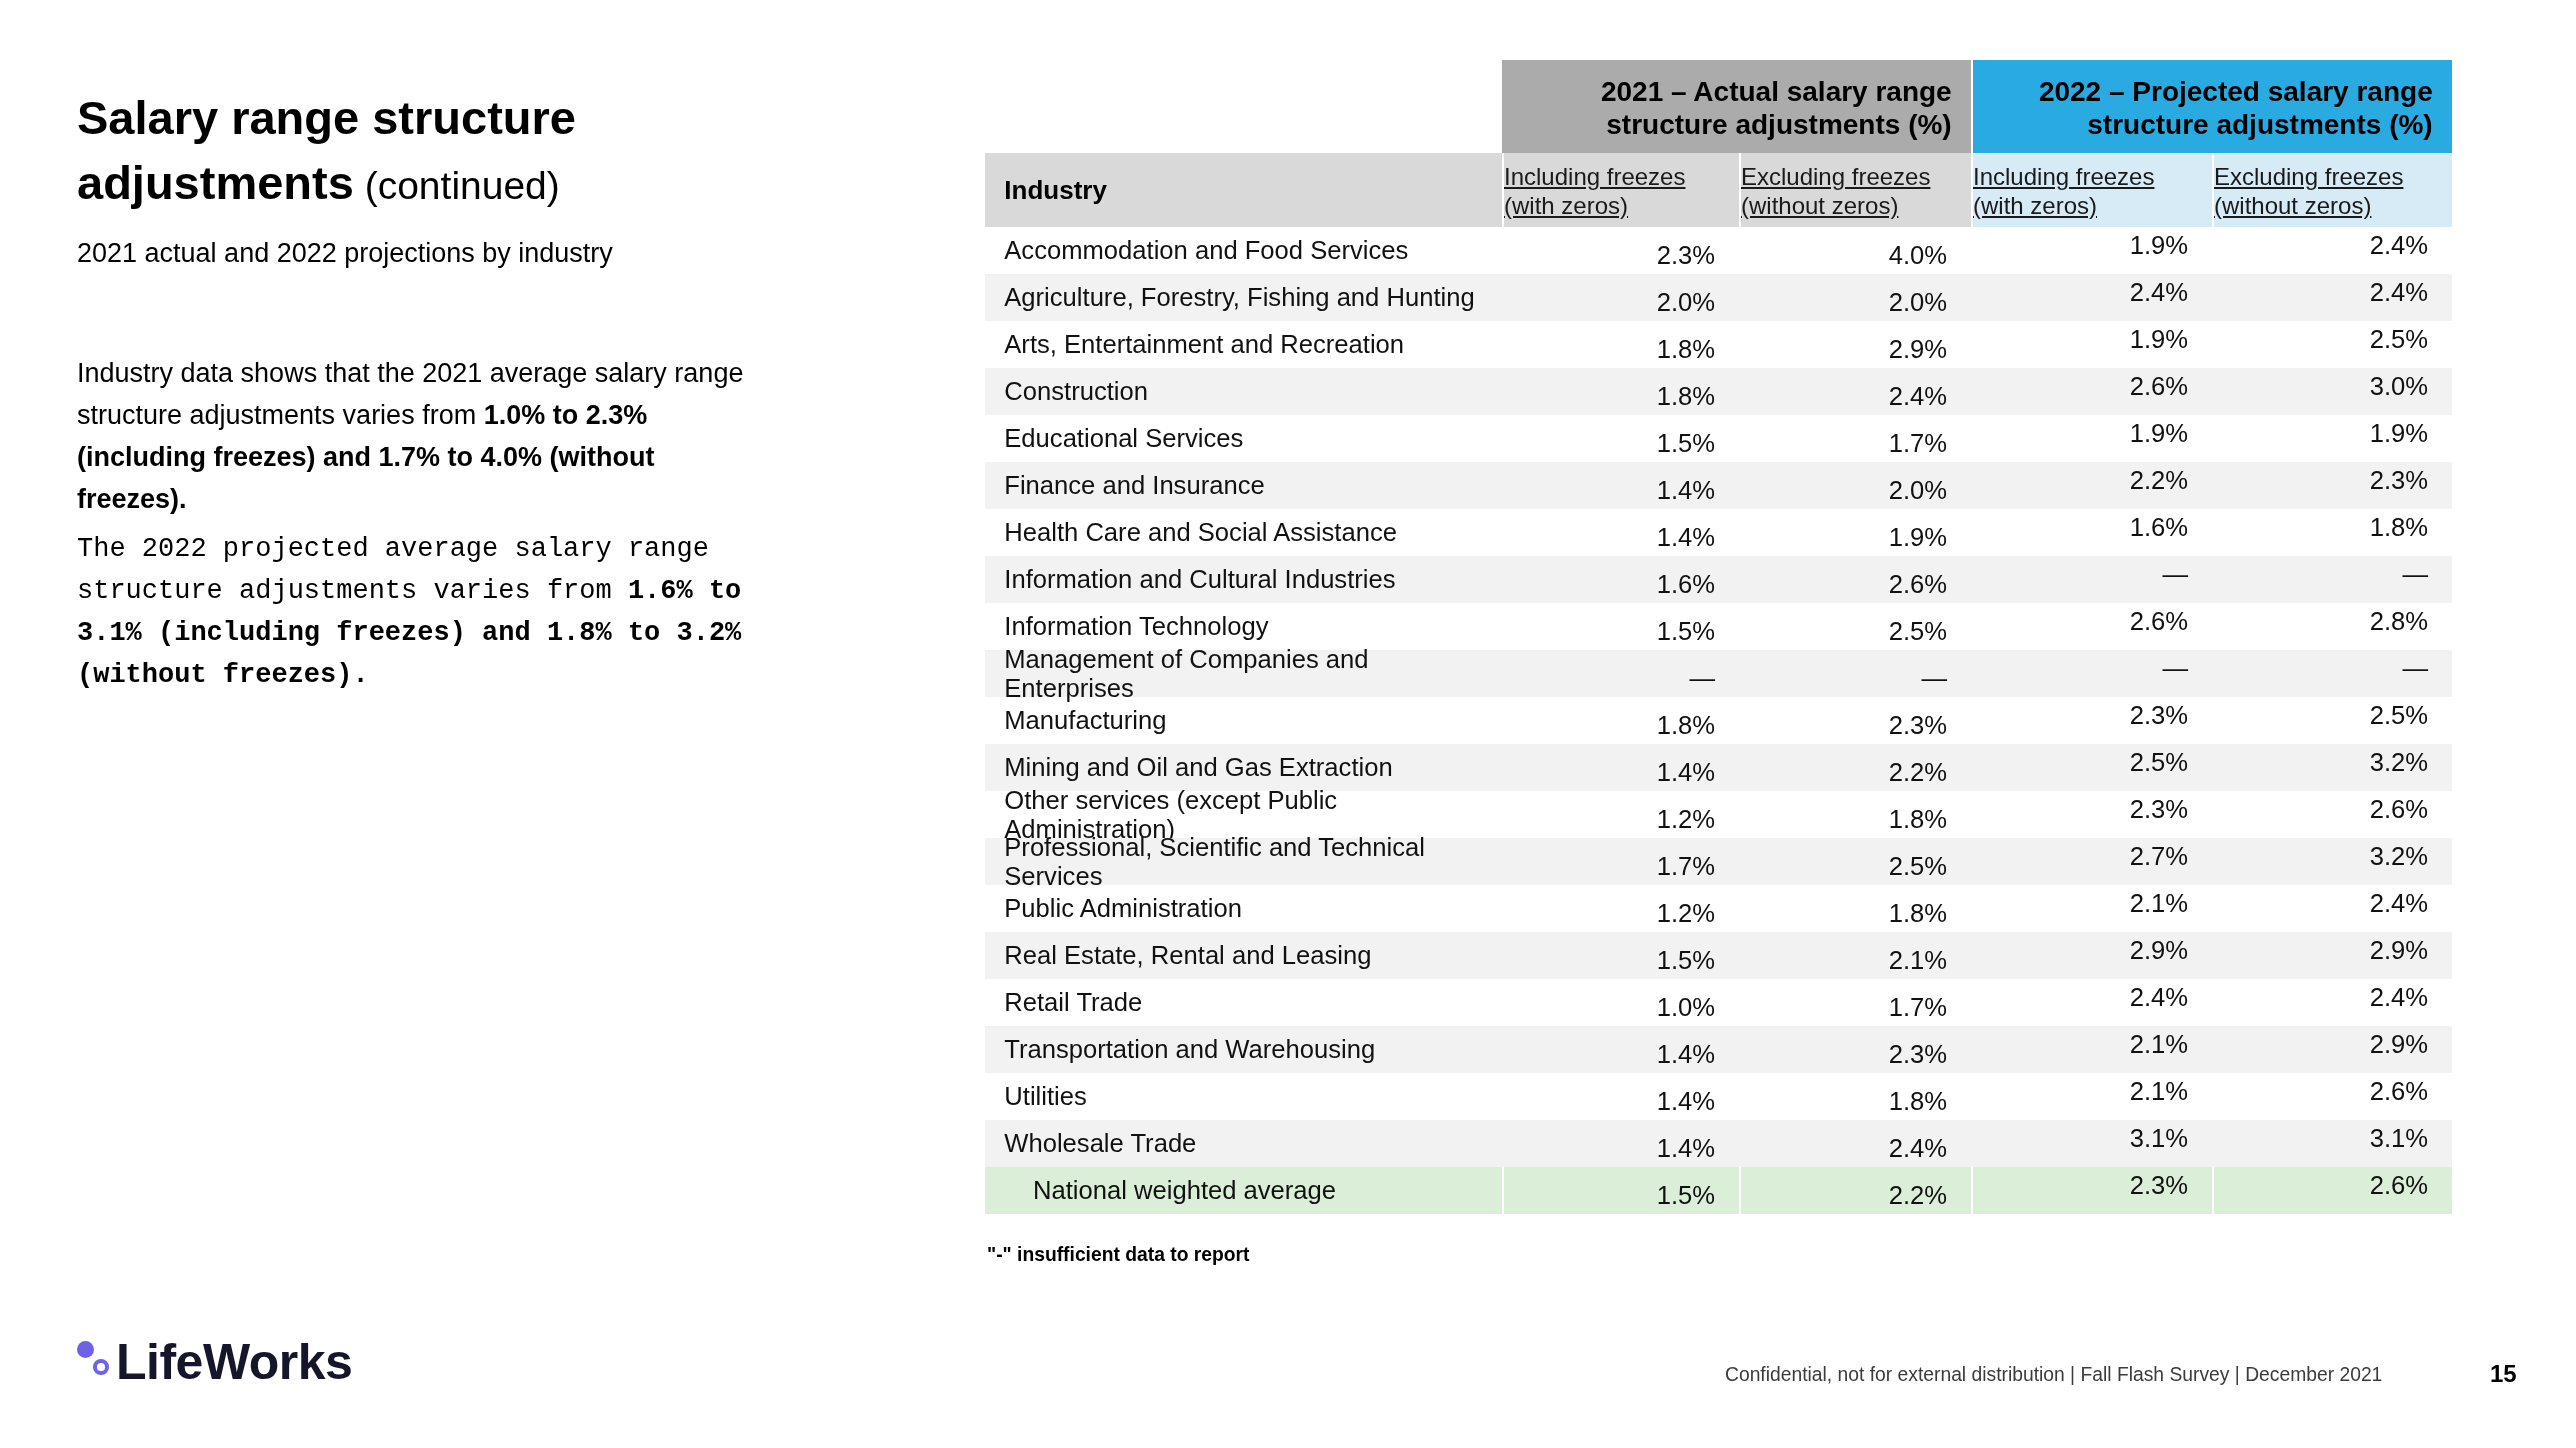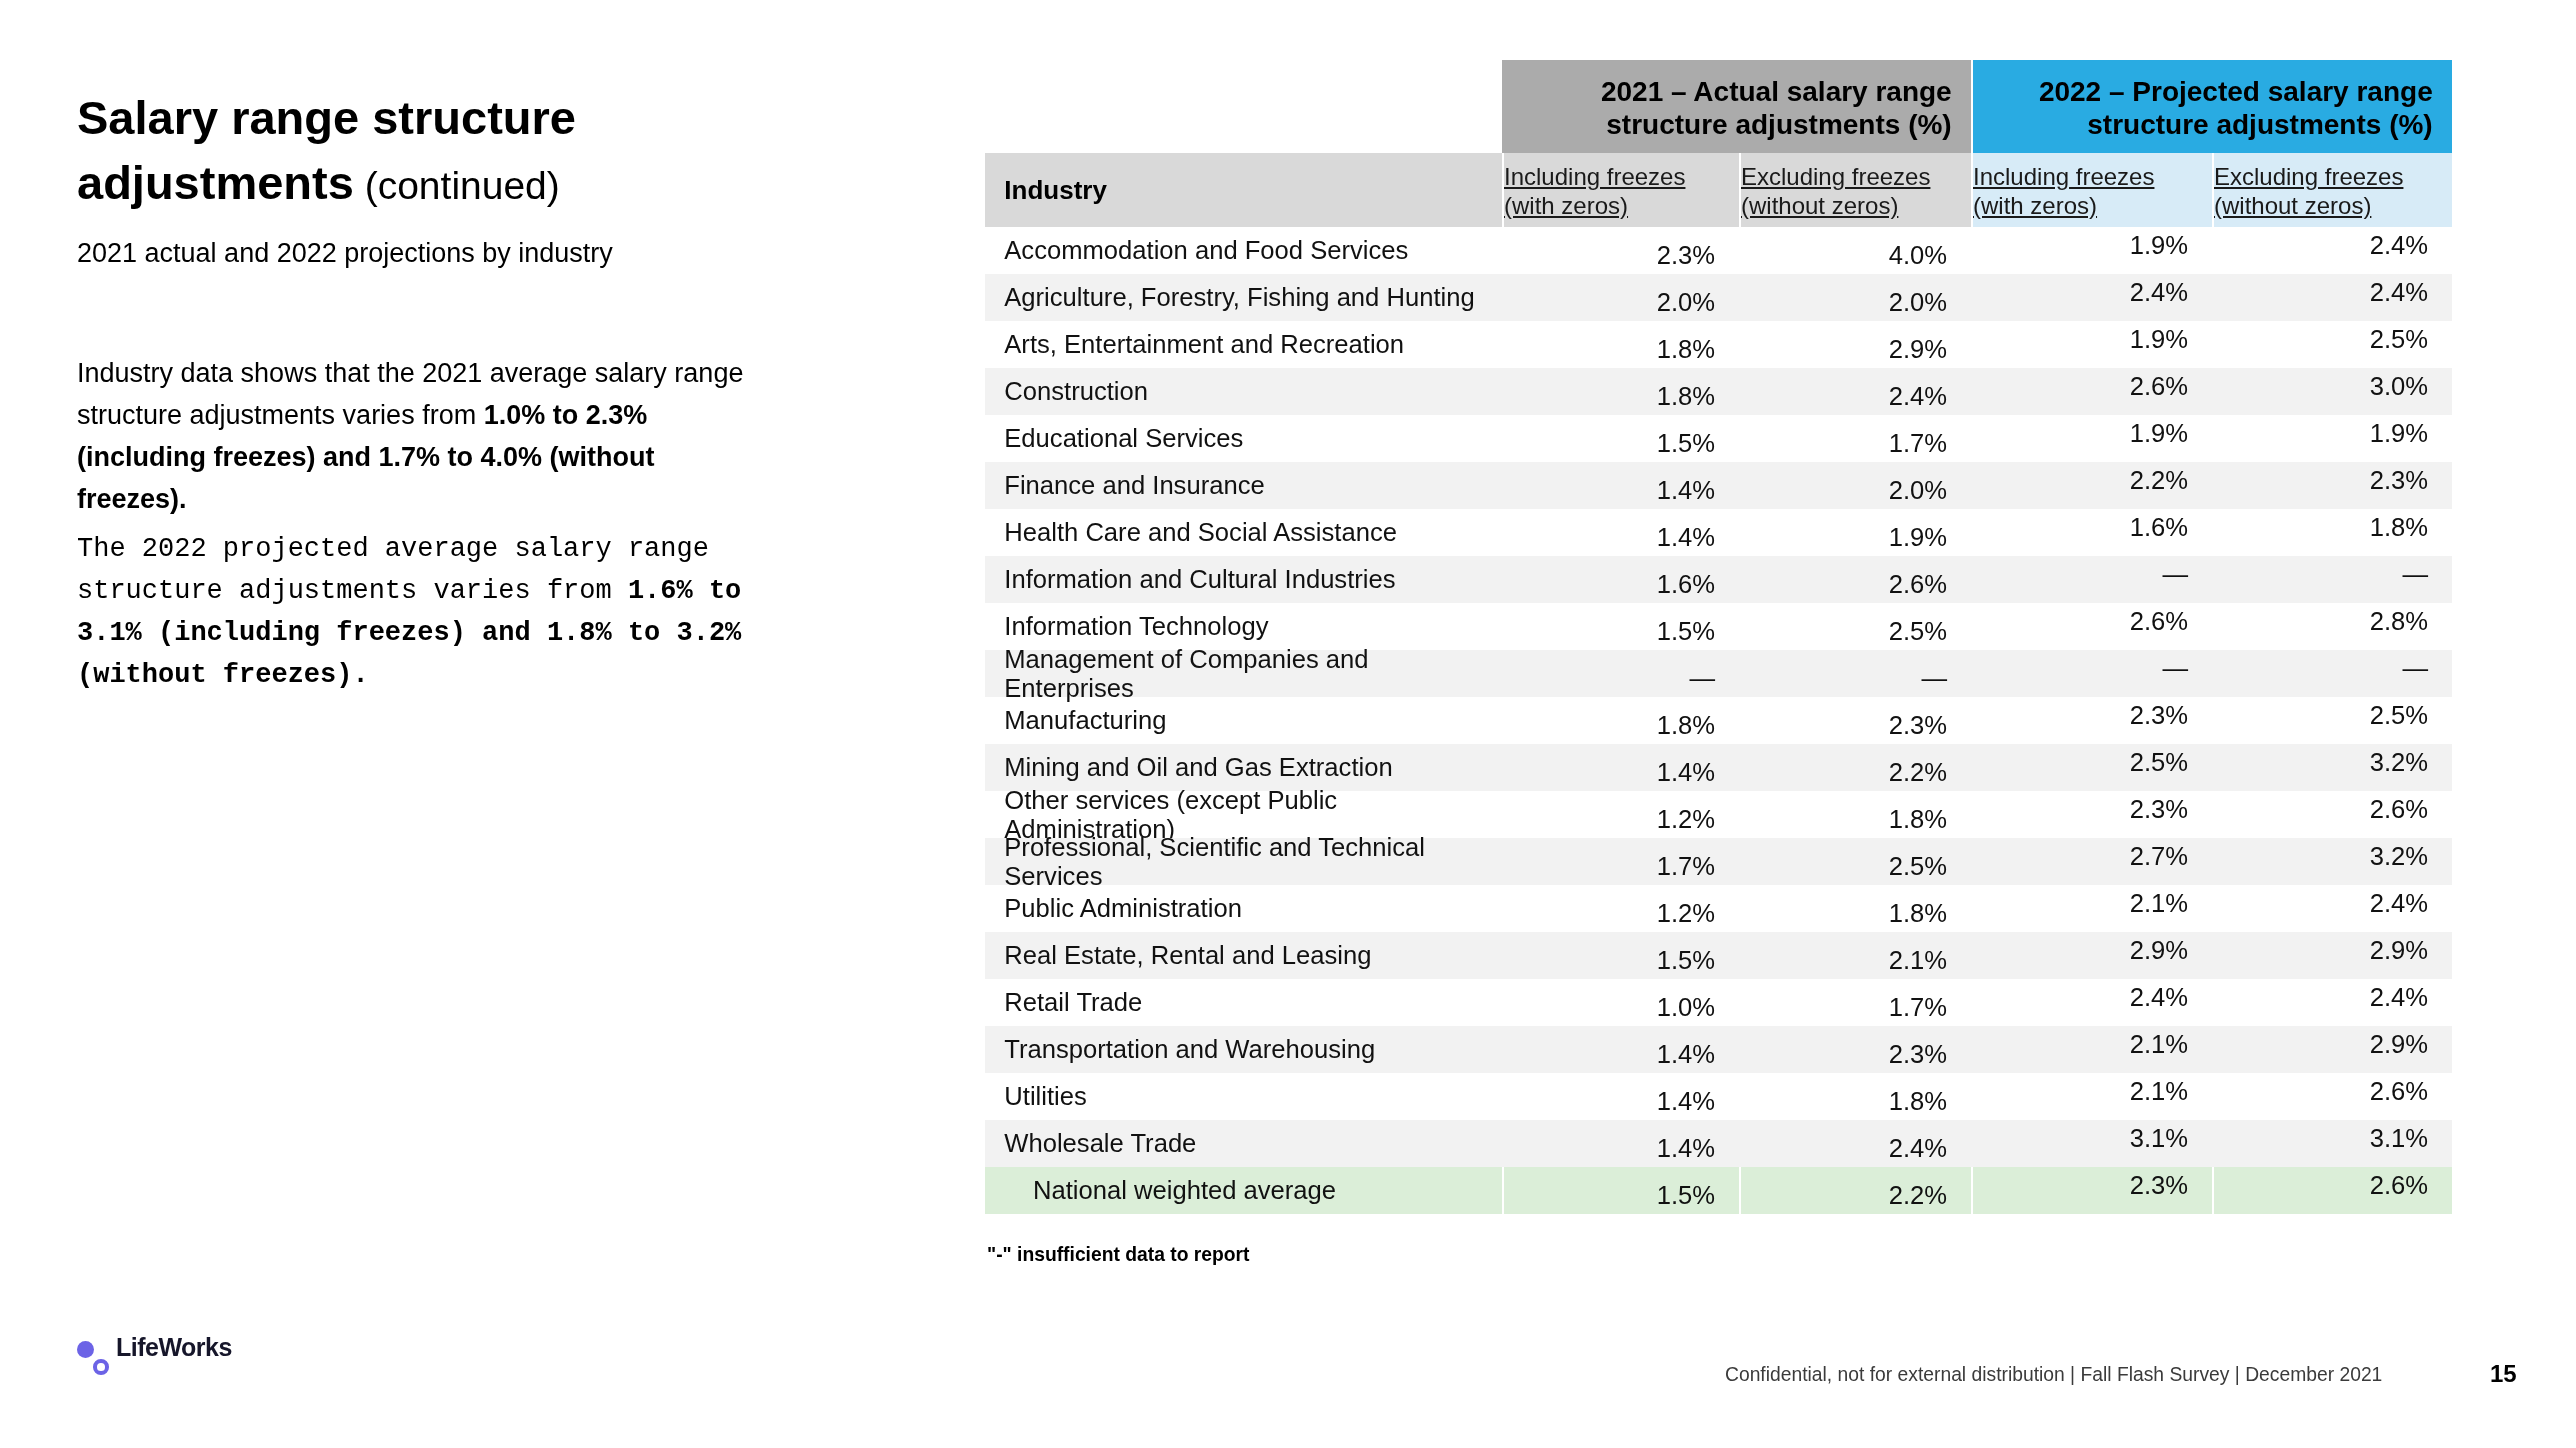--- a/index.html
+++ b/index.html
@@ -41,21 +41,21 @@
   .total{background:var(--c-total);font-weight:normal;padding-left:48px;}
   .tdiv{border-left:2.9px solid #fff;}
   .y21 span{transform:translateY(4.8px);}
   .y22 span{transform:translateY(-4.8px);}
 
   .footnote{position:absolute;left:987px;top:1244px;font-size:19.3px;font-weight:bold;color:#000;}
 
   .logo{position:absolute;left:75px;top:1339px;width:309px;height:62px;}
   .logo .dot{position:absolute;left:1.9px;top:1.9px;width:17.4px;height:17.4px;border-radius:50%;background:var(--c-purple);}
   .logo .ring{position:absolute;left:18.4px;top:20px;width:7.7px;height:7.7px;border:4.8px solid var(--c-purple);border-radius:50%;}
-  .logo .logotext{position:absolute;left:41px;top:-5.8px;font-size:25px;font-weight:800;color:#16162a;letter-spacing:-0.5px;}
+  .logo .logotext{position:absolute;left:41px;top:-5.8px;font-size:50px;font-weight:800;color:#16162a;letter-spacing:-0.5px;}
 
   .footer-note{position:absolute;left:1725px;top:1364px;font-size:19.3px;color:#3b3b3b;}
   .page-num{position:absolute;left:2490px;top:1360px;font-size:24px;font-weight:bold;color:#000;}
 </style>
 </head>
 <body style="--c-h21: #ABABAB; --c-h22: #29ABE2; --c-s21: #D9D9D9; --c-s22: #D7EBF7; --c-stripe: #F2F2F2; --c-total: #DBEED8; --c-purple: #6C63E6;">
 
 <div class="title"><span>Salary range structure</span><br><span>adjustments</span><span class="cont"> (continued)</span></div>
 
 <div class="subtitle">2021 actual and 2022 projections by industry</div>

